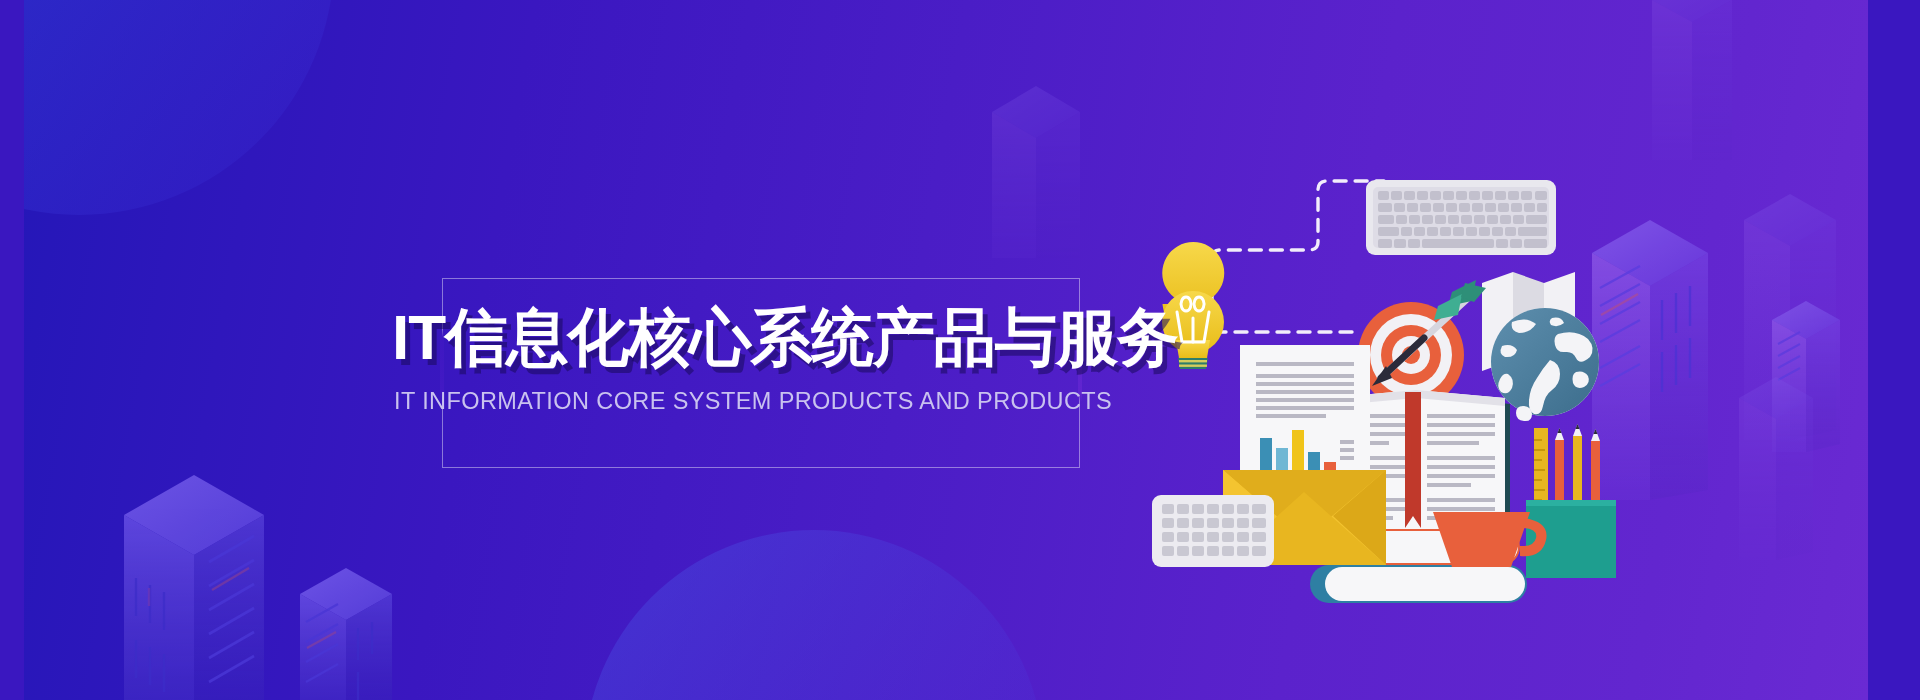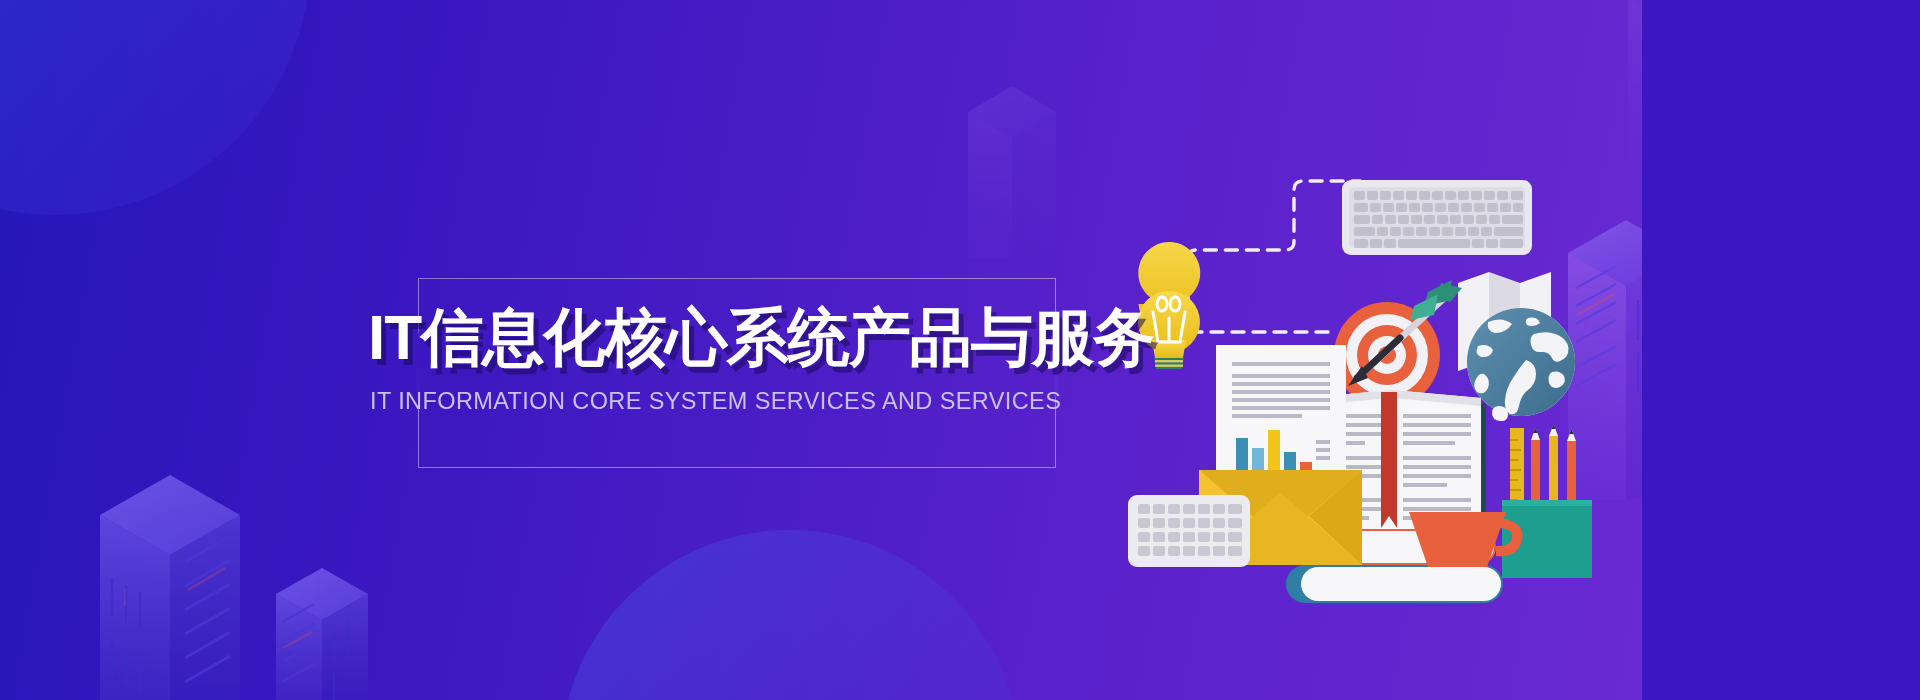--- a/index.html
+++ b/index.html
@@ -2,22 +2,23 @@
 <html><head>
 <meta charset="utf-8">
 <style>
   html,body{margin:0;padding:0;}
   body{
     width:1920px;height:700px;overflow:hidden;
     font-family:"Liberation Sans","DejaVu Sans",sans-serif;
     background:#3a17c0;
   }
   #banner{
-    position:relative;width:1642px;height:700px;overflow:hidden;
+    position:relative;width:1844px;height:700px;overflow:hidden;
     background:linear-gradient(100deg,#2417b8 0%,#3a17c0 26%,#4a1dc6 48%,#5b22cc 70%,#6226cf 88%,#6a2ad3 100%);
+    margin-left:24px;
   }
   .layer{position:absolute;top:0;left:0;width:1920px;height:700px;}
   svg{display:block;}
   
   #text-block{
     position:absolute;left:418px;top:278px;width:638px;height:190px;
   }
   #frame{
     position:absolute;inset:0;
     border:1px solid rgba(255,255,255,.42);
@@ -512,16 +513,16 @@
       <path d="M1409,512 L1506,512 L1487,567 L1428,567 Z" fill="#e8603c"></path>
       <path d="M1500,518 q26,4 22,22 q-4,18 -26,16 l0,-10 q14,1 16,-8 q2,-9 -12,-10 z" fill="#e8603c"></path>
     </g>
   </svg>
 
   <div id="text-block">
     <div id="frame"></div>
     <div class="frame-gap" id="gap-left"></div>
     <div class="frame-gap" id="gap-right"></div>
     <div id="title">IT信息化核心系统产品与服务</div>
-    <div id="subtitle">IT INFORMATION CORE SYSTEM SERVICES AND SERVICES</div>
+    <div id="subtitle">IT INFORMATION CORE SYSTEM PRODUCTS AND PRODUCTS</div>
   </div>
 
 </div>
 
 </body></html>

